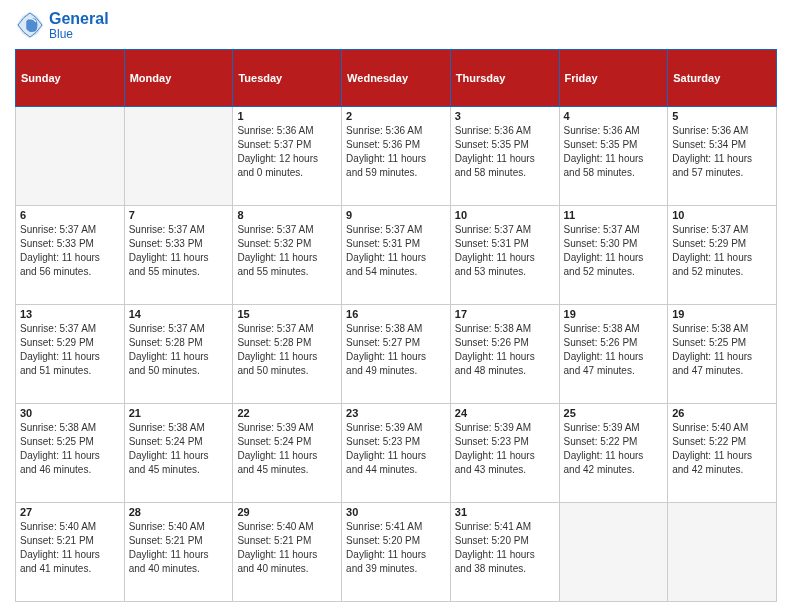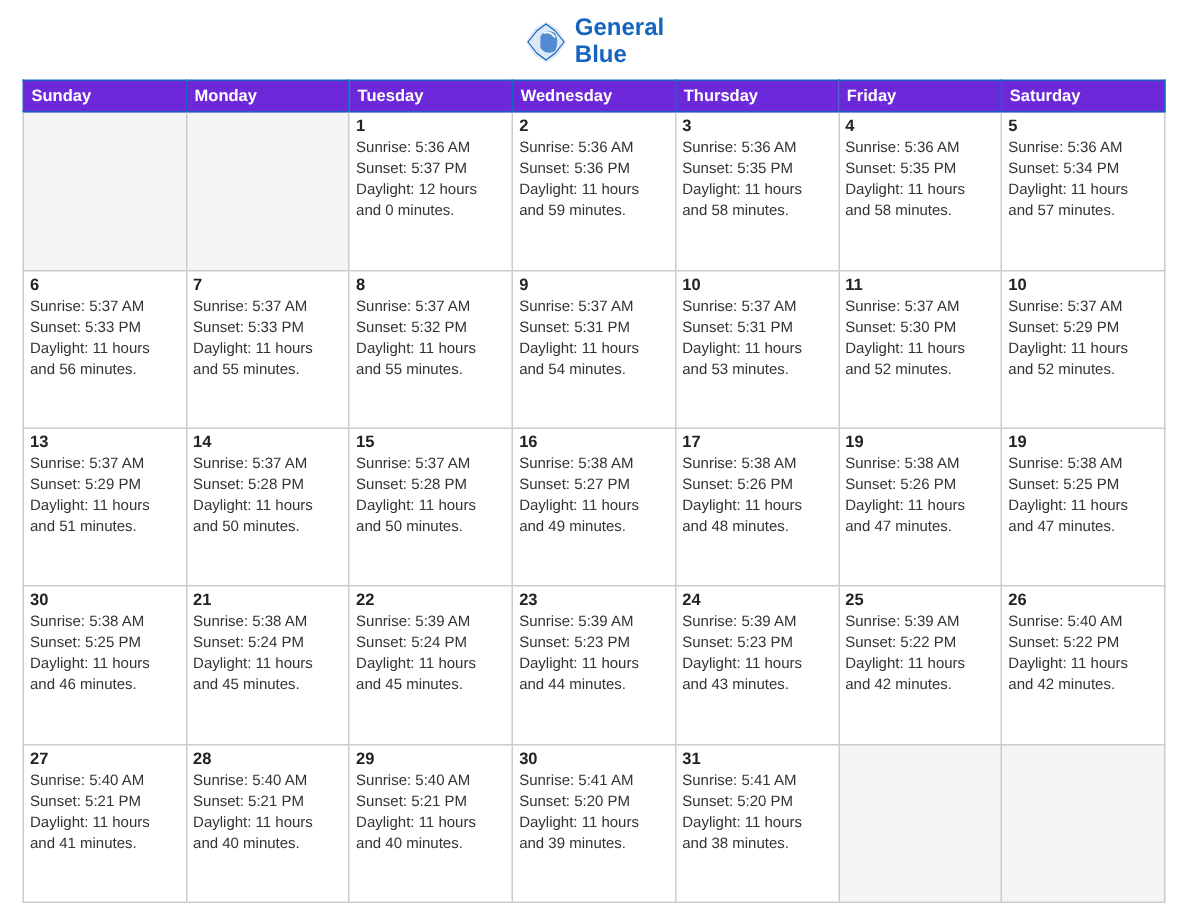--- a/index.html
+++ b/index.html
@@ -9,21 +9,20 @@
       width: 792px;
       height: 612px;
       overflow: hidden;
     }
     .page {
       width: 792px;
       height: 612px;
       padding: 10px 15px;
       display: flex;
       flex-direction: column;
-      align-items: center;
     }
     .header {
       display: flex;
       justify-content: space-between;
       align-items: flex-start;
       margin-bottom: 8px;
     }
     .logo {
       display: flex;
       align-items: center;
@@ -46,25 +45,25 @@
       color: #444;
     }
     .calendar {
       flex: 1;
       border: 1px solid #bbb;
       border-collapse: collapse;
       width: 100%;
       table-layout: fixed;
     }
     .calendar th {
-      background: #6d28d9;
+      background: #b91c1c;
       color: #fff;
       font-size: 11px;
       font-weight: bold;
-      padding: 4px 5px;
+      padding: 22px 5px;
       text-align: left;
       border: 1px solid #1565c0;
     }
     .calendar td {
       border: 1px solid #ccc;
       vertical-align: top;
       padding: 3px 4px;
       font-size: 9px;
       color: #333;
       background: #fff;
@@ -92,21 +91,21 @@
   <div class="header">
     <div class="logo">
       <svg class="logo-icon" viewBox="0 0 40 40">
         <polygon points="30,8 38,20 30,32 20,38 10,32 2,20 10,8 20,2" fill="#1565c0" opacity="0.15"></polygon>
         <polygon points="28,10 36,20 28,30 20,36 12,30 4,20 12,10 20,4" fill="none" stroke="#1565c0" stroke-width="1"></polygon>
         <path d="M15,15 Q20,8 28,12 Q32,20 28,28 Q20,32 15,25 Z" fill="#1565c0" opacity="0.7"></path>
         <path d="M18,12 Q24,10 28,16" fill="none" stroke="#fff" stroke-width="1.5"></path>
       </svg>
       <div>
         <div style="font-size:16px;font-weight:bold;color:#1565c0;line-height:1.1;">General</div>
-        <div style="font-size:16px;font-weight:bold;color:#1565c0;line-height:1.1;">Blue</div>
+        <div style="font-size:12px;font-weight:normal;color:#1565c0;line-height:1.1;">Blue</div>
       </div>
     </div>
     <div class="title-block">
       <div class="month-title"></div>
       <div class="subtitle"></div>
     </div>
   </div>
 
   <table class="calendar">
     <thead>

